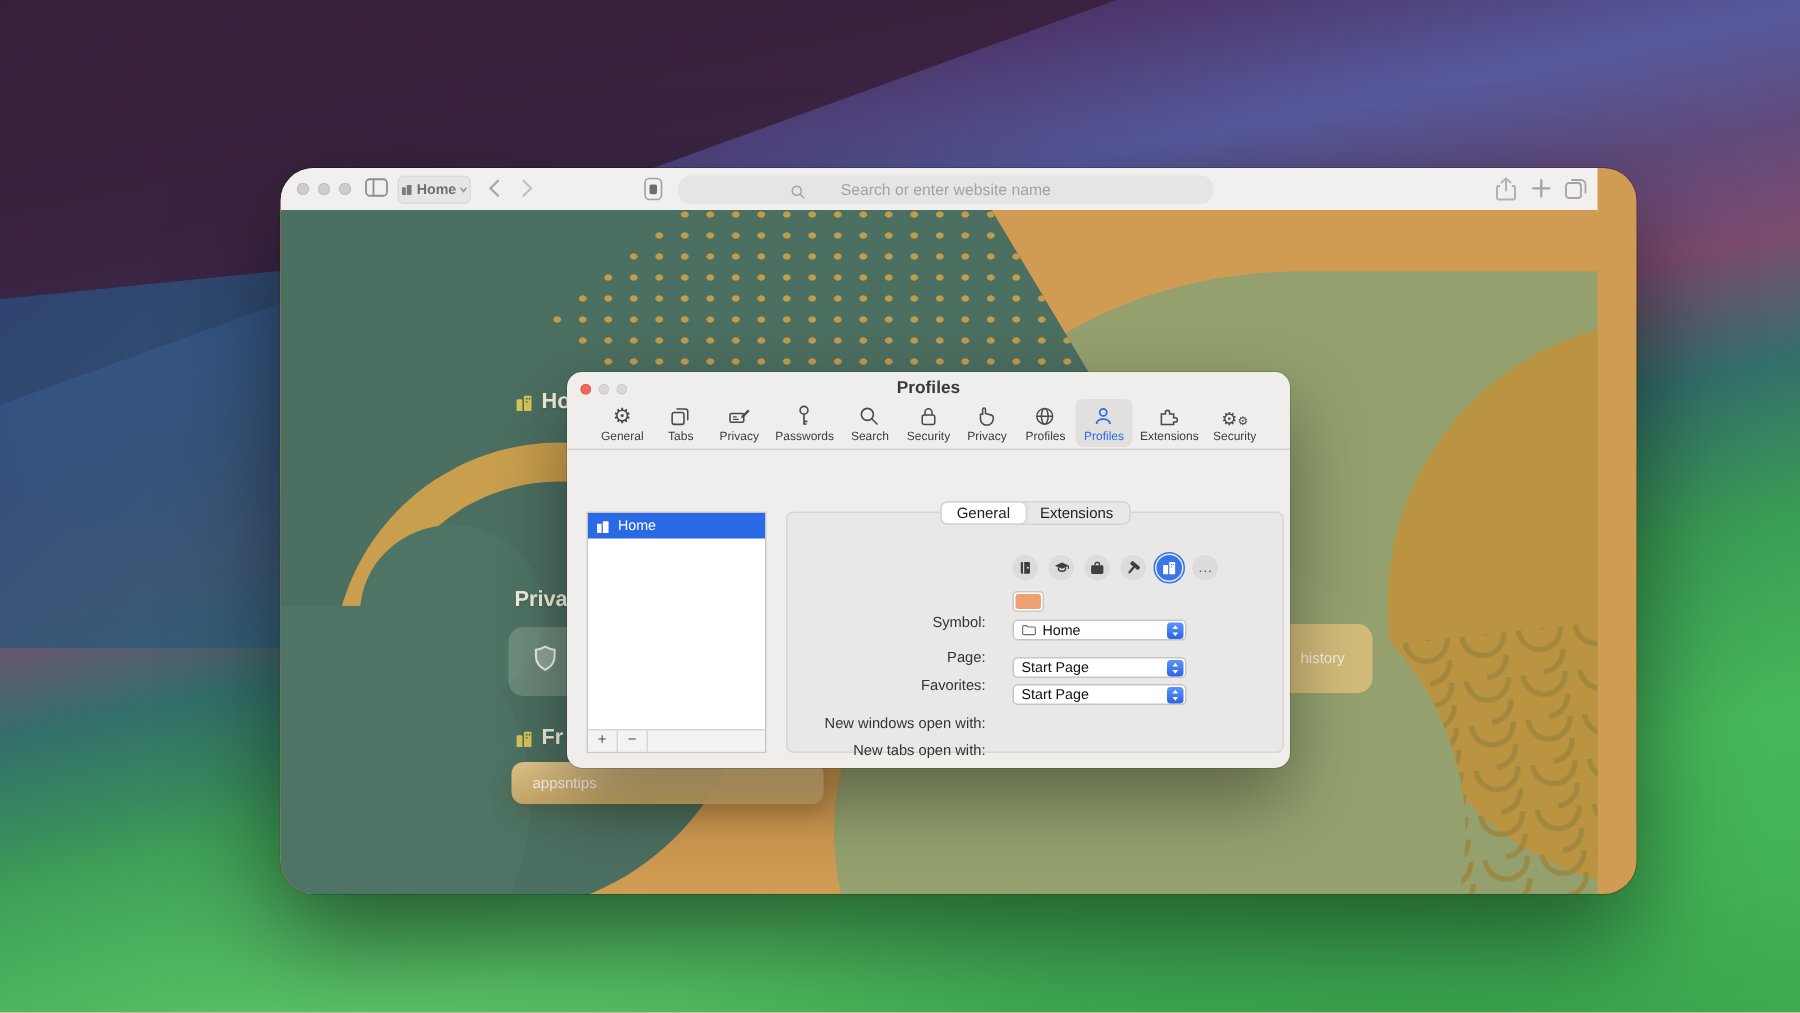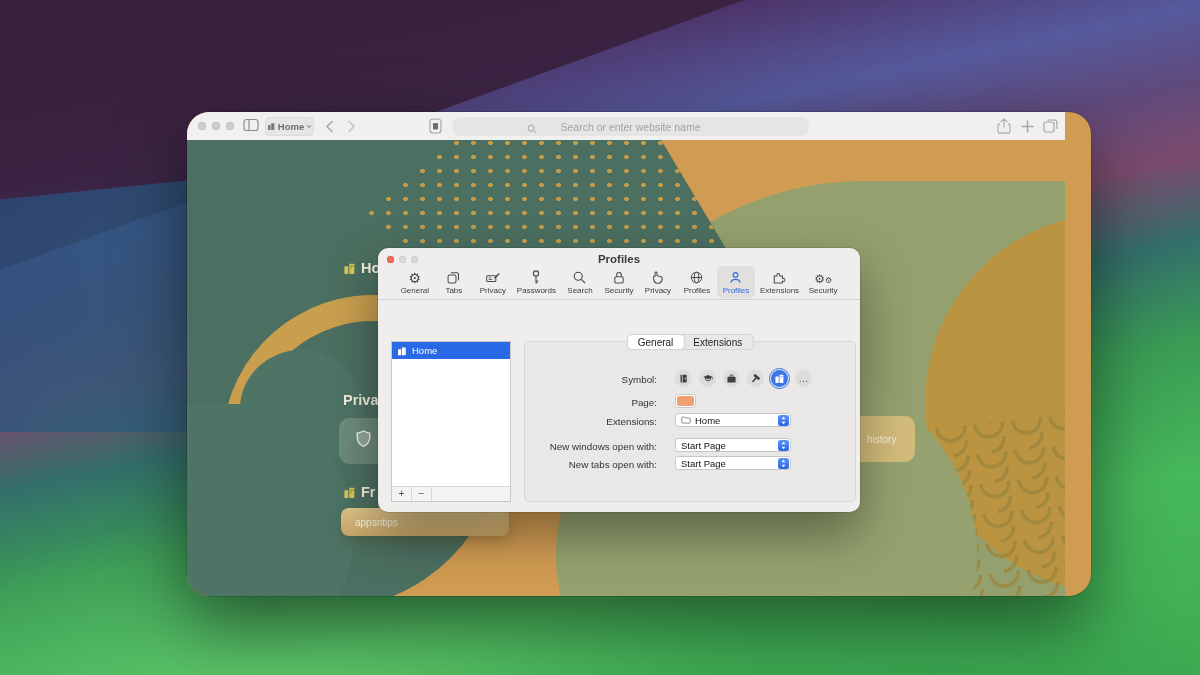--- a/index.html
+++ b/index.html
@@ -52,21 +52,21 @@
   .blob1{left:-7%;bottom:-16%;width:26%;height:58%;background:#4e7465;border-radius:0 58% 62% 0/0 55% 60% 0;}
   .blob2{left:6%;bottom:28%;width:14%;height:26%;background:#4e7465;border-radius:50% 50% 50% 0;}
   .sagec{left:42%;bottom:-34%;width:48%;height:86%;border-radius:50%;background:#95a26f;}
   
   .sp-head{display:flex;align-items:center;gap:5px;font-weight:bold;font-size:14.5px;color:#f3efdd;
     text-shadow:0 1px 2px rgba(0,0,0,.12);}
   .sp-card{border-radius:10px;}
   .priv-card{left:152px;top:278px;width:90px;height:46px;background:rgba(238,243,230,.20);}
   .web-card{left:658px;top:276px;width:70px;height:46px;background:rgba(216,190,124,.92);
     color:#f5f0de;font-size:10px;display:flex;align-items:center;padding-left:22px;box-sizing:border-box;}
-  .tile{left:154px;top:368px;width:168px;height:28px;border-radius:8px;
+  .tile{left:154px;top:368px;width:208px;height:28px;border-radius:8px;
     background:linear-gradient(rgba(229,199,140,.96),rgba(203,168,102,.96));
     color:#f7f3e8;font-size:10px;display:flex;align-items:center;padding-left:14px;box-sizing:border-box;
     box-shadow:0 6px 14px rgba(80,60,20,.25);}
   
   .dialog{left:191px;top:108px;width:482px;height:264px;background:#efeeed;border-radius:10px;
     box-shadow:0 22px 50px rgba(0,0,0,.38),0 0 0 .5px rgba(0,0,0,.18);z-index:5;}
   .d-dot{width:7px;height:7px;border-radius:50%;top:8px;}
   .d-red{background:#ee6a5f;box-shadow:inset 0 0 0 .5px #dd5146;}
   .d-gray{background:#d9d8d7;box-shadow:inset 0 0 0 .5px #c6c5c4;}
   .d-title{left:0;right:0;top:5px;text-align:center;font-size:11.5px;font-weight:bold;color:#3a3a3a;}
@@ -82,21 +82,21 @@
   .drow{height:17px;background:#2a69e5;color:#fff;font-size:9.5px;display:flex;align-items:center;gap:5px;padding-left:5px;}
   .dfooter{position:absolute;left:0;right:0;bottom:0;height:14px;background:#f4f3f2;border-top:1px solid #d8d7d6;display:flex;}
   .fbtn{width:19px;height:100%;border-right:1px solid #d8d7d6;display:flex;align-items:center;justify-content:center;
     font-size:10px;color:#4c4c4b;line-height:1;}
   .dpanel{left:146px;top:93px;width:332px;height:161px;background:#e9e8e7;border:1px solid #d7d6d5;
     border-radius:5px;box-sizing:border-box;}
   .seg{top:-8px;left:50%;transform:translateX(-50%);display:flex;background:#e9e8e7;border:1px solid #d5d4d3;
     border-radius:5px;overflow:hidden;}
   .segbtn{font-size:10px;color:#222;padding:1.5px 10px;}
   .segbtn.on{background:#fff;box-shadow:0 0 3px rgba(0,0,0,.18);border-radius:4px;}
-  .flabel{position:absolute;right:198px;font-size:9.8px;color:#333;white-space:nowrap;}
+  .flabel{position:absolute;right:198px;font-size:9.8px;color:#333;white-space:nowrap;margin-top:36px;}
   .circ{width:17px;height:17px;border-radius:50%;background:#dddcdb;display:flex;align-items:center;justify-content:center;}
   .circ.on{background:#3a76e9;outline:1.5px solid #3a76e9;outline-offset:1.5px;}
   .symrow{position:absolute;left:150px;top:28px;display:flex;gap:7px;align-items:center;}
   .cwell{position:absolute;left:150px;top:52px;width:21px;height:14px;background:#fff;border:1px solid #cbcac9;
     border-radius:3px;padding:1px;box-sizing:border-box;}
   .cwell .fill{width:100%;height:100%;border-radius:2px;background:#F0A173;}
   .pop{position:absolute;left:150px;width:116px;height:14px;background:#fff;border:1px solid #c7c6c5;
     border-radius:3.5px;display:flex;align-items:center;gap:4px;padding:0 1px 0 5px;box-sizing:border-box;}
   .pop .val{font-size:9.5px;color:#111;flex:1;white-space:nowrap;overflow:hidden;}
   .step{width:11px;height:11px;border-radius:2.5px;background:linear-gradient(#5a95f8,#2d63e8);
@@ -440,21 +440,21 @@
             <div class="circ">
               <span class="dim">…</span>
             </div>
           </div>
 
           <span class="flabel" style="top:55px">Page:</span>
           <div class="cwell">
               <div class="fill"></div>
             </div>
 
-          <span class="flabel" style="top:74px">Extensions:</span>
+          <span class="flabel" style="top:74px">Favorites:</span>
           <div class="pop" style="top:71px">
             <span style="line-height:0"><svg width="10" height="8" viewBox="0 0 13 10">
                   <path d="M1 2.2 a1 1 0 0 1 1 -1 h2.6 l1 1.2 H11 a1 1 0 0 1 1 1 V8 a1 1 0 0 1 -1 1 H2 a1 1 0 0 1 -1 -1 z" fill="none" stroke="#6f6e6d" stroke-width="1"></path>
                 </svg></span>
             <span class="val">Home</span>
             <span class="step">
                 <svg width="7" height="9" viewBox="0 0 8 11">
                   <g fill="#fff">
                     <path d="M4 1 L6.3 4 H1.7 z"></path>
                     <path d="M4 10 L1.7 7 H6.3 z"></path>

